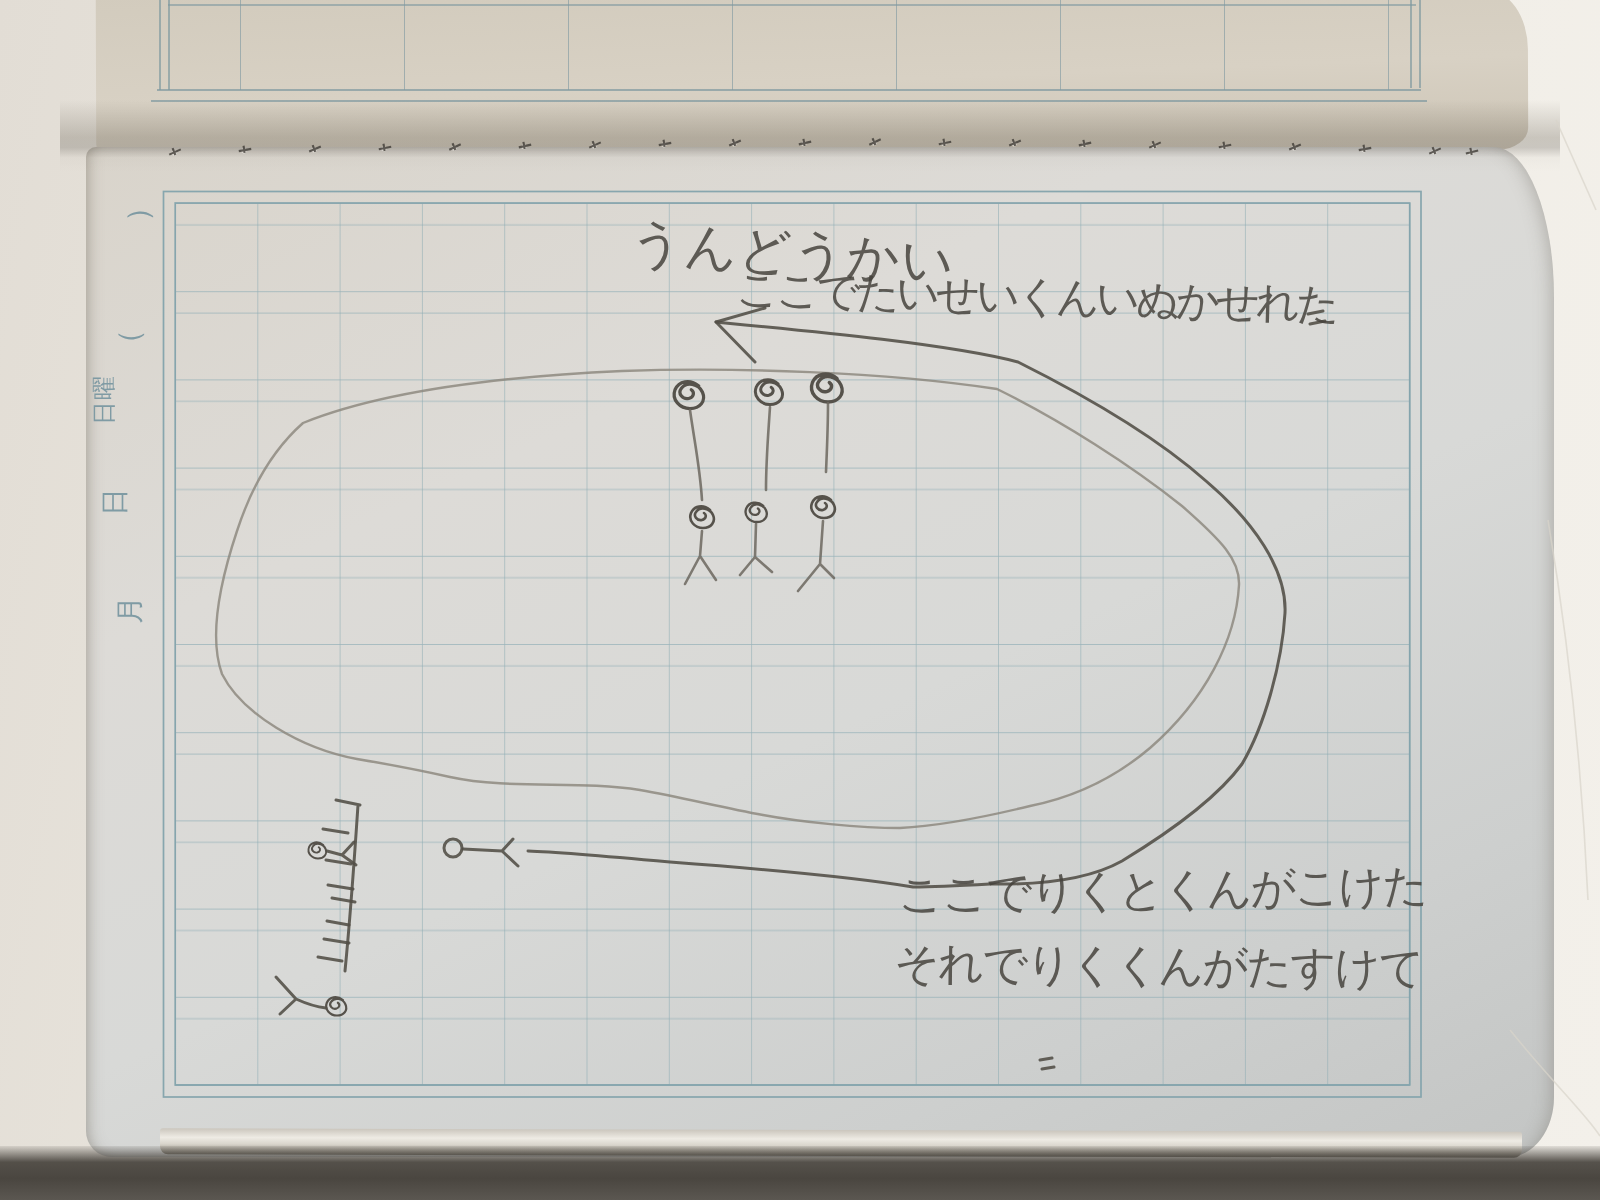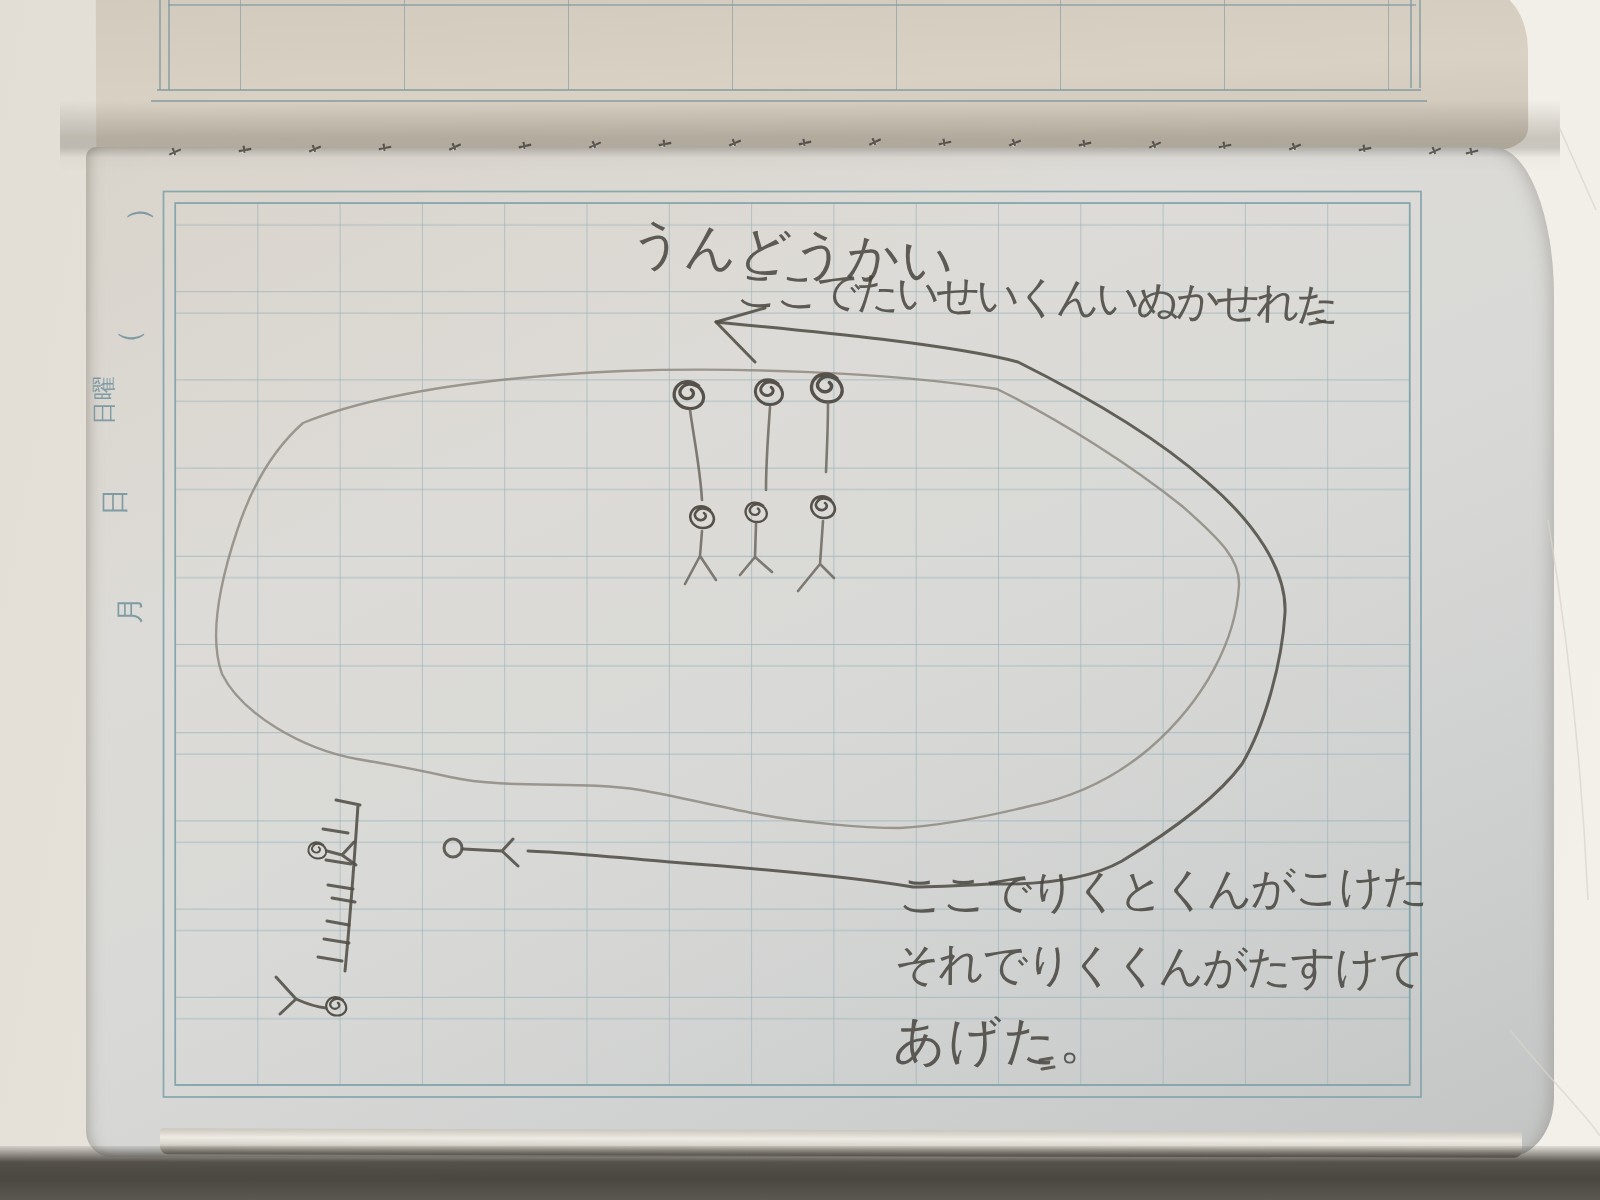--- a/index.html
+++ b/index.html
@@ -184,14 +184,13 @@
 
     <g>
       <path d="M1548,520 C1570,650 1582,770 1588,900 M1510,1030 C1552,1082 1586,1114 1600,1136 M1556,120 L1596,210" stroke="#d9d4ca" stroke-width="1.6" fill="none" opacity=".7"></path>
     </g>
   </svg>
 
   <div class="hw" id="title-text">うんどうかい</div>
   <div class="hw" id="caption-top-text">ここでたいせいくんいぬかせれた</div>
   <div class="hw" id="caption-b1-text">ここでりくとくんがこけた</div>
   <div class="hw" id="caption-b2-text">それでりくくんがたすけて</div>
-  <div class="hw" id="caption-b3-text">あげた。</div>
 </div>
 
 </body></html>

